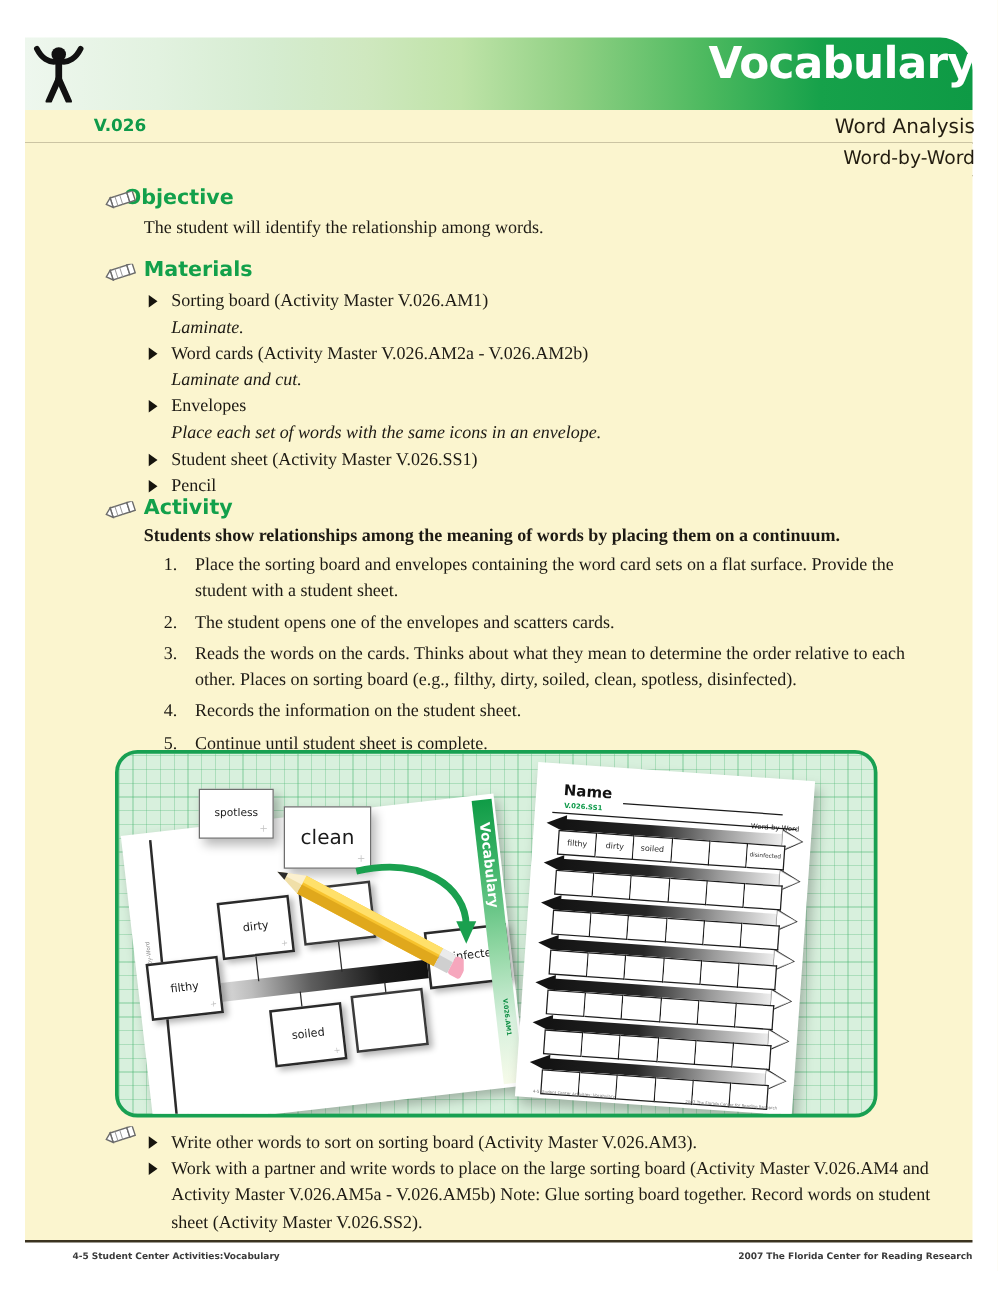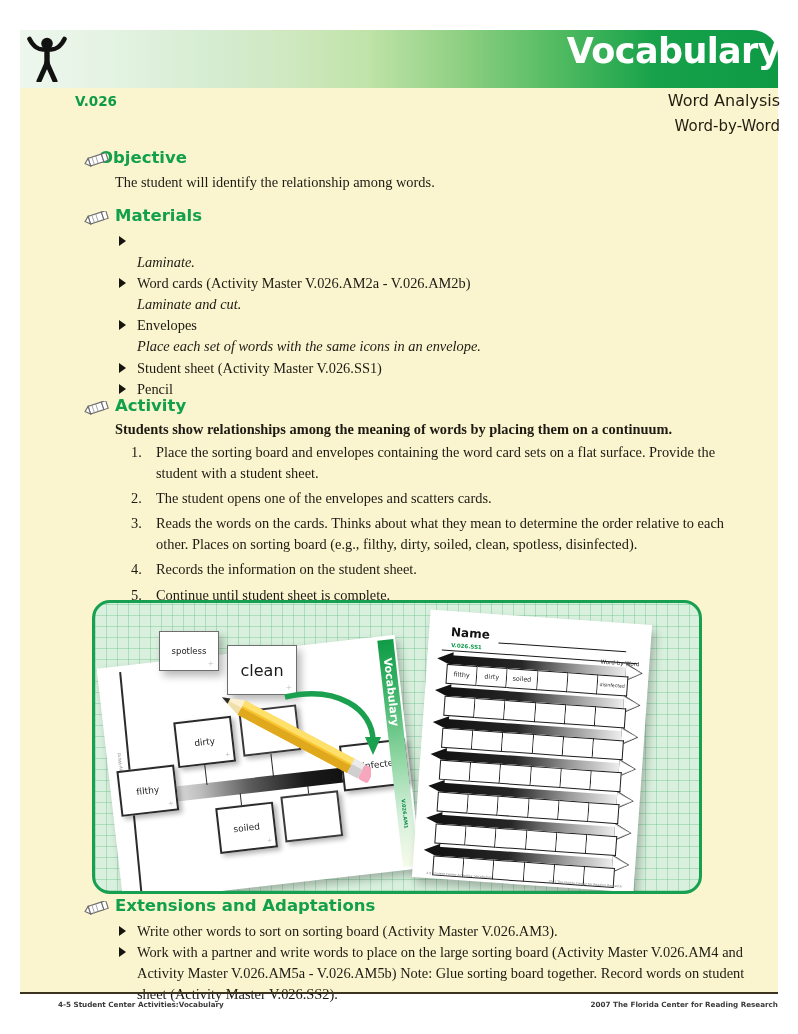--- a/index.html
+++ b/index.html
@@ -257,21 +257,21 @@
         <g transform="rotate(-18 13 7)">
           <path d="M6 3 L20 3 L20 11 L6 11 Z" fill="#fff" stroke="#6b6b6b" stroke-width="1.1"></path>
           <path d="M6 3 L1.5 7 L6 11 Z" fill="#fff" stroke="#6b6b6b" stroke-width="1.1"></path>
           <path d="M20 3 L24.5 3 L24.5 11 L20 11 Z" fill="#fff" stroke="#6b6b6b" stroke-width="1.1"></path>
           <path d="M10 3 L10 11 M14 3 L14 11" stroke="#9a9a9a" stroke-width=".8"></path>
         </g>
       </svg>
       <div class="sec-head" style="margin-left:40px;">Materials</div>
       <ul class="bullets body-text" style="margin-left:40px;margin-top:6px;">
         <li><span class="tri"></span>
-          <br>
+          <span>Sorting board (Activity Master V.026.AM1)</span><br>
           <span class="ital">Laminate.</span>
         </li>
         <li><span class="tri"></span>
           <span>Word cards (Activity Master V.026.AM2a - V.026.AM2b)</span><br>
           <span class="ital">Laminate and cut.</span>
         </li>
         <li><span class="tri"></span>
           <span>Envelopes</span><br>
           <span class="ital">Place each set of words with the same icons in an envelope.</span>
         </li>
@@ -307,21 +307,20 @@
 
     <div class="section" style="position:absolute;left:55px;top:758px;width:680px;">
       <svg class="pencil" style="left:8px;top:3px;" viewBox="0 0 26 14">
         <g transform="rotate(-18 13 7)">
           <path d="M6 3 L20 3 L20 11 L6 11 Z" fill="#fff" stroke="#6b6b6b" stroke-width="1.1"></path>
           <path d="M6 3 L1.5 7 L6 11 Z" fill="#fff" stroke="#6b6b6b" stroke-width="1.1"></path>
           <path d="M20 3 L24.5 3 L24.5 11 L20 11 Z" fill="#fff" stroke="#6b6b6b" stroke-width="1.1"></path>
           <path d="M10 3 L10 11 M14 3 L14 11" stroke="#9a9a9a" stroke-width=".8"></path>
         </g>
       </svg>
-      <div class="sec-head" style="margin-left:40px;">Extensions and Adaptations</div>
       <ul class="bullets body-text" style="margin-left:40px;margin-top:6px;">
         <li><span class="tri"></span>
           <span>Write other words to sort on sorting board (Activity Master V.026.AM3).</span></li>
         <li><span class="tri"></span>
           <span>Work with a partner and write words to place on the large sorting board (Activity Master V.026.AM4 and Activity Master V.026.AM5a - V.026.AM5b) Note: Glue sorting board together. Record words on student sheet (Activity Master V.026.SS2).</span></li>
       </ul>
     </div>
 
   </div>
 

